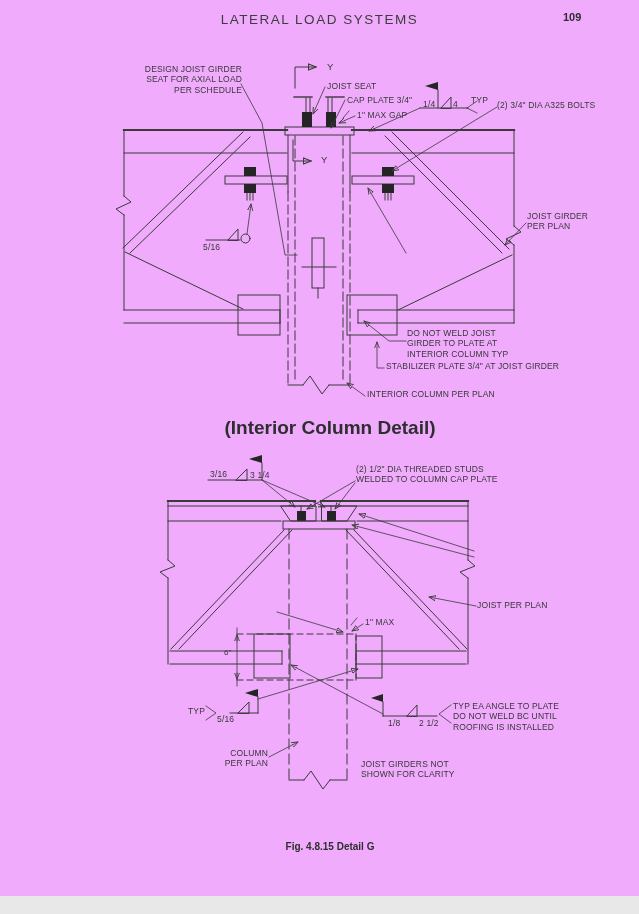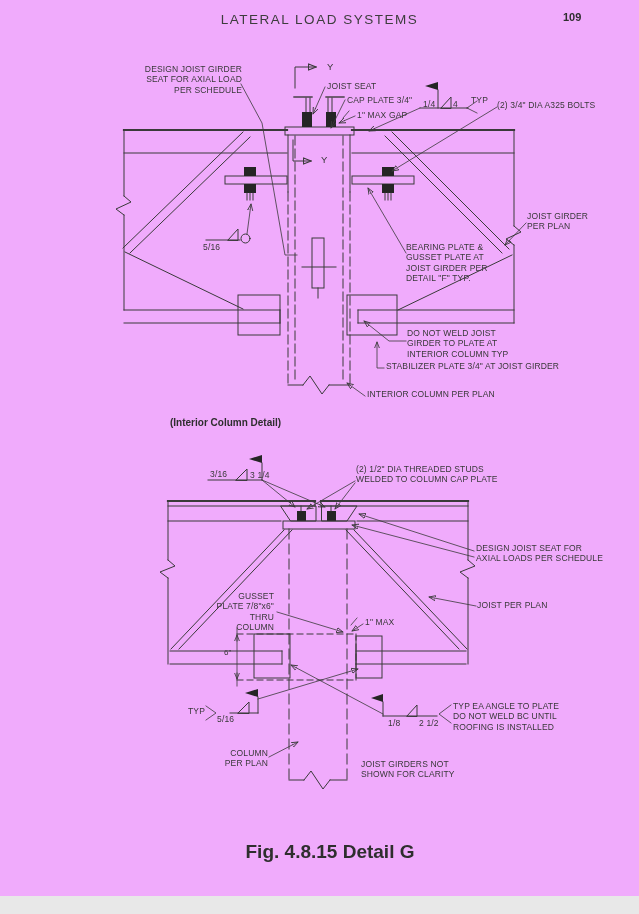--- a/index.html
+++ b/index.html
@@ -11,26 +11,26 @@
   svg{position:absolute;left:0;top:0;}
   svg line,svg polyline,svg polygon,svg rect,svg circle,svg path{
       stroke:#3a3a3a;fill:none;stroke-width:1;stroke-linecap:square;}
   .thick{stroke-width:2.2;}
   .med{stroke-width:1.4;}
   .ld{stroke-width:0.8;}
   .blk{fill:#252525;stroke:none;}
   .lbl{position:absolute;font-size:8.5px;line-height:1.22;letter-spacing:.15px;
        color:#383838;white-space:pre-line;}
   .r{text-align:right;}
-  .cap1{position:absolute;left:170px;top:417px;width:320px;
-        font-size:10px;font-weight:bold;color:#2e2e2e;}
+  .cap1{position:absolute;left:170px;top:417px;width:320px;text-align:center;
+        font-size:19px;font-weight:bold;color:#2e2e2e;}
   .cap2{position:absolute;left:160px;top:793px;width:300px;text-align:center;
         font-size:14px;letter-spacing:1px;color:#3d3d3d;}
   .figcap{position:absolute;left:180px;top:841px;width:300px;text-align:center;
-          font-size:19px;font-weight:bold;color:#2e2e2e;}
+          font-size:10px;font-weight:bold;color:#2e2e2e;}
 </style>
 </head>
 <body>
 
 <div class="page">
 
   <div class="hdr-title">LATERAL LOAD SYSTEMS</div>
   <div class="hdr-page">109</div>
 
   <svg width="639" height="914" viewBox="0 0 639 914">
@@ -262,41 +262,32 @@
   <div class="lbl" style="left:327px;top:81px;">JOIST SEAT</div>
   <div class="lbl" style="left:347px;top:95px;">CAP PLATE 3/4"</div>
   <div class="lbl" style="left:357px;top:110px;">1" MAX GAP</div>
   <div class="lbl" style="left:423px;top:99px;">1/4</div>
   <div class="lbl" style="left:453px;top:99px;">4</div>
   <div class="lbl" style="left:471px;top:95px;">TYP</div>
   <div class="lbl" style="left:497px;top:100px;">(2) 3/4" DIA A325 BOLTS</div>
   <div class="lbl" style="left:527px;top:211px;">JOIST GIRDER
 PER PLAN</div>
   <div class="lbl" style="left:203px;top:242px;">5/16</div>
-  <div class="lbl" style="left:406px;top:242px;">BEARING PLATE &amp;
-GUSSET PLATE AT
-JOIST GIRDER PER
-DETAIL "F" TYP.</div>
   <div class="lbl" style="left:407px;top:328px;">DO NOT WELD JOIST
 GIRDER TO PLATE AT
 INTERIOR COLUMN TYP</div>
   <div class="lbl" style="left:386px;top:361px;">STABILIZER PLATE 3/4" AT JOIST GIRDER</div>
   <div class="lbl" style="left:367px;top:389px;">INTERIOR COLUMN PER PLAN</div>
   <div class="cap1">(Interior Column Detail)</div>
 
   <div class="lbl" style="left:210px;top:469px;">3/16</div>
   <div class="lbl" style="left:250px;top:470px;">3 1/4</div>
   <div class="lbl" style="left:356px;top:464px;">(2) 1/2" DIA THREADED STUDS
 WELDED TO COLUMN CAP PLATE</div>
-  <div class="lbl" style="left:476px;top:543px;">DESIGN JOIST SEAT FOR
-AXIAL LOADS PER SCHEDULE</div>
   <div class="lbl" style="left:477px;top:600px;">JOIST PER PLAN</div>
-  <div class="lbl r" style="left:210px;top:591px;width:64px;">GUSSET
-PLATE 7/8"x6"
-THRU COLUMN</div>
   <div class="lbl" style="left:365px;top:617px;">1" MAX</div>
   <div class="lbl" style="left:224px;top:648px;font-size:8px;">6"</div>
   <div class="lbl" style="left:188px;top:706px;">TYP</div>
   <div class="lbl" style="left:217px;top:714px;">5/16</div>
   <div class="lbl" style="left:388px;top:718px;">1/8</div>
   <div class="lbl" style="left:419px;top:718px;">2 1/2</div>
   <div class="lbl" style="left:453px;top:701px;">TYP EA ANGLE TO PLATE
 DO NOT WELD BC UNTIL
 ROOFING IS INSTALLED</div>
   <div class="lbl r" style="left:220px;top:748px;width:48px;">COLUMN

